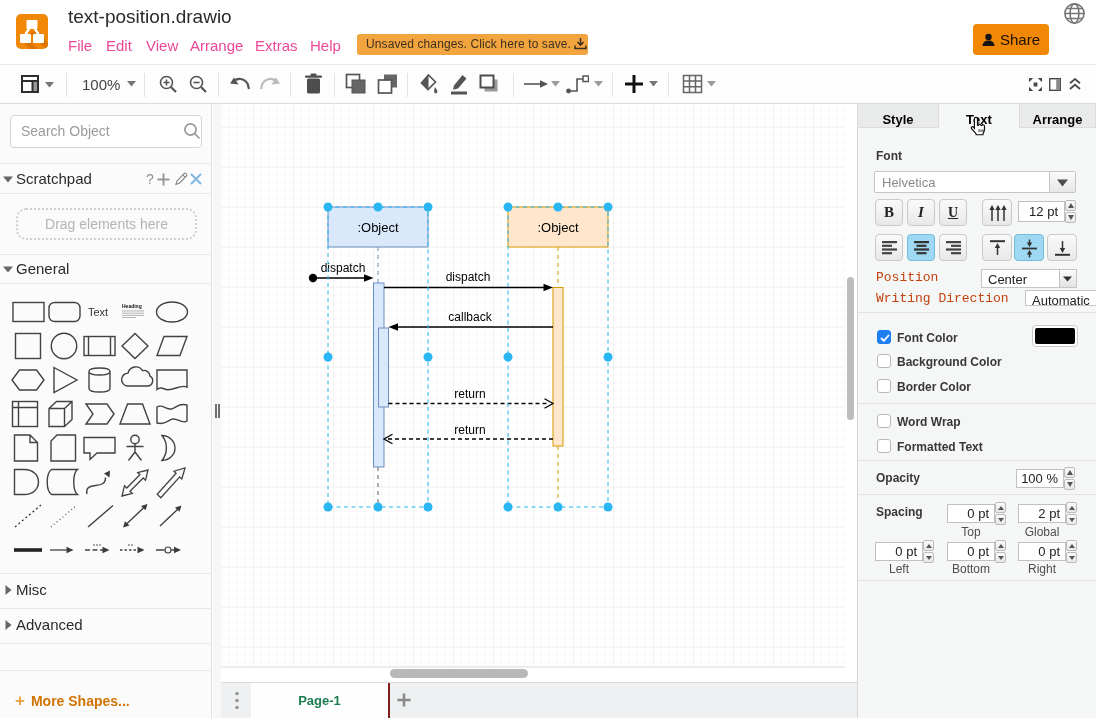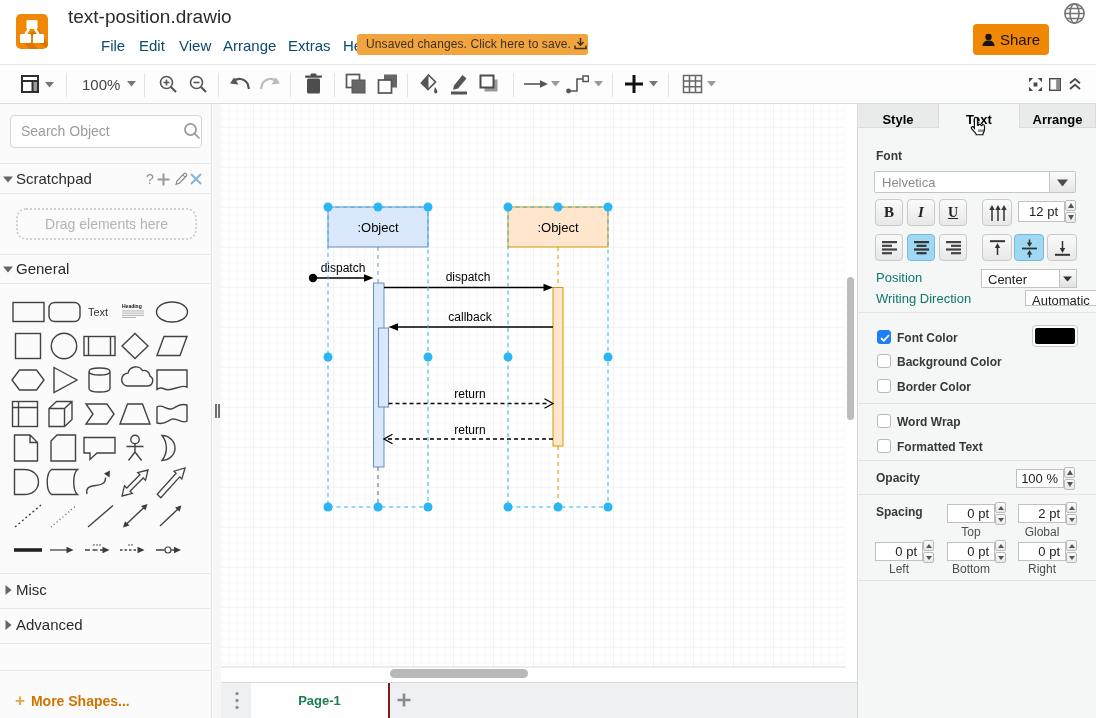--- a/index.html
+++ b/index.html
@@ -3,21 +3,21 @@
 <meta charset="utf-8">
 <style>
   * { margin:0; padding:0; box-sizing:border-box; }
   html,body { width:1096px; height:718px; overflow:hidden; }
   body { font-family:"Liberation Sans", sans-serif; position:relative; background:#ffffff; }
   .abs { position:absolute; }
   
   #header { left:0; top:0; width:1096px; height:64px; background:#fff; }
   #logo { left:16px; top:14px; width:32px; height:35px; border-radius:5px; background:#f08705; overflow:hidden; }
   #title { left:68px; top:6px; font-size:19px; color:#2b2b2b; }
-  .menuitem { top:37px; font-size:15px; color:#0c4a6e;margin-left:33px; }
+  .menuitem { top:37px; font-size:15px; color:#ec4899; }
   #banner { left:357px; top:34px; width:231px; height:21px; background:#f2a53e; border-radius:3px; color:#3f3020; font-size:12px; line-height:21px; text-align:left; padding-left:9px; letter-spacing:0.1px; white-space:nowrap; overflow:hidden; }
   #share { left:973px; top:24px; width:76px; height:31px; background:#f08705; border-radius:4px; color:#1d1205; font-size:15px; line-height:31px; text-align:center; }
   
   #toolbar { left:0; top:64px; width:1096px; height:40px; background:#fdfdfd; border-top:1px solid #e7e7e7; border-bottom:1px solid #dadce0; }
   .tsep { position:absolute; top:8px; width:1px; height:24px; background:#e3e3e3; }
   
   #sidebar { left:0; top:104px; width:212px; height:614px; background:#fbfbfb; border-right:1px solid #e0e0e0; }
   #splitter { left:213px; top:104px; width:8px; height:614px; background:#f7f7f7; }
   #searchbox { left:10px; top:115px; width:192px; height:33px; background:#fff; border:1px solid #d5d5d5; border-radius:4px; color:#9b9b9b; font-size:14px; line-height:31px; padding-left:10px; }
   .sechead { left:0; width:212px; font-size:15px; color:#2b2b2b; }
@@ -29,21 +29,21 @@
   #vscrolltrack { left:845px; top:104px; width:12px; height:578px; background:#fff; }
   #vthumb { left:847px; top:277px; width:7px; height:143px; background:#bdbdbd; border-radius:4px; }
   #hthumb { left:390px; top:669px; width:138px; height:9px; background:#b8b8b8; border-radius:5px; }
   
   #footer { left:221px; top:682px; width:636px; height:36px; background:#eef0f1; border-top:1px solid #d8dadc; }
   #pagetab { left:251px; top:683px; width:139px; height:35px; background:#fdfefd; border-right:2px solid #7f1d1d; color:#1e7d50; font-size:13px; font-weight:bold; text-align:center; line-height:35px; }
   
   #rpanel { left:857px; top:104px; width:239px; height:614px; background:#f5f6f6; border-left:1px solid #d5d5d5; }
   .tab { top:104px; height:24px; font-size:13px; font-weight:bold; color:#000000; text-align:center; line-height:32px; }
   .tab.inactive { background:#e9eaea; border:1px solid #dcdcdc; border-top:none; }
-  .panlabel { font-size:13px; color:#0f766e; }
+  .panlabel { font-size:13px; color:#c2410c;font-family:Liberation Mono, monospace; }
   .blabel { font-weight:bold; font-size:12px; color:#383838; }
   .pdivider { left:0; width:238px; height:1px; background:#e3e3e3; }
   .btn { position:absolute; height:27px; border:1px solid #c9c9c9; border-radius:4px; background:linear-gradient(#fafafa,#e8e8e8); }
   .btn.active { background:#9fd8f2; border-color:#75bcdc; }
   .combo { position:absolute; background:#fff; border:1px solid #c5c5c5; }
   .spinbox { position:absolute; background:#fff; border:1px solid #c0c0c0; font-size:13px; color:#222; text-align:right; }
   .spinarrows { position:absolute; width:11px; height:20px; }
   .cb { position:absolute; width:14px; height:14px; border:1px solid #b9b9b9; border-radius:3px; background:#fff; }
   .cb.checked { background:#1d7ff2; border-color:#1d7ff2; }
   .slabel { position:absolute; font-size:12px; color:#4d4d4d; text-align:center; }

